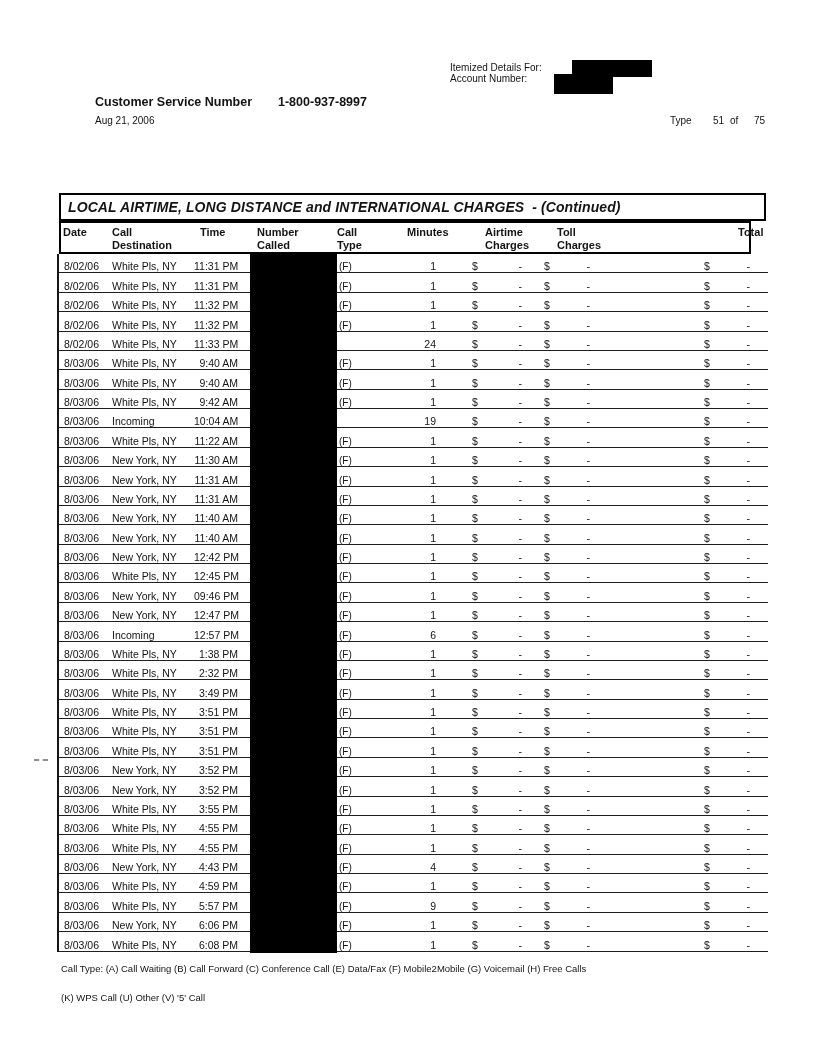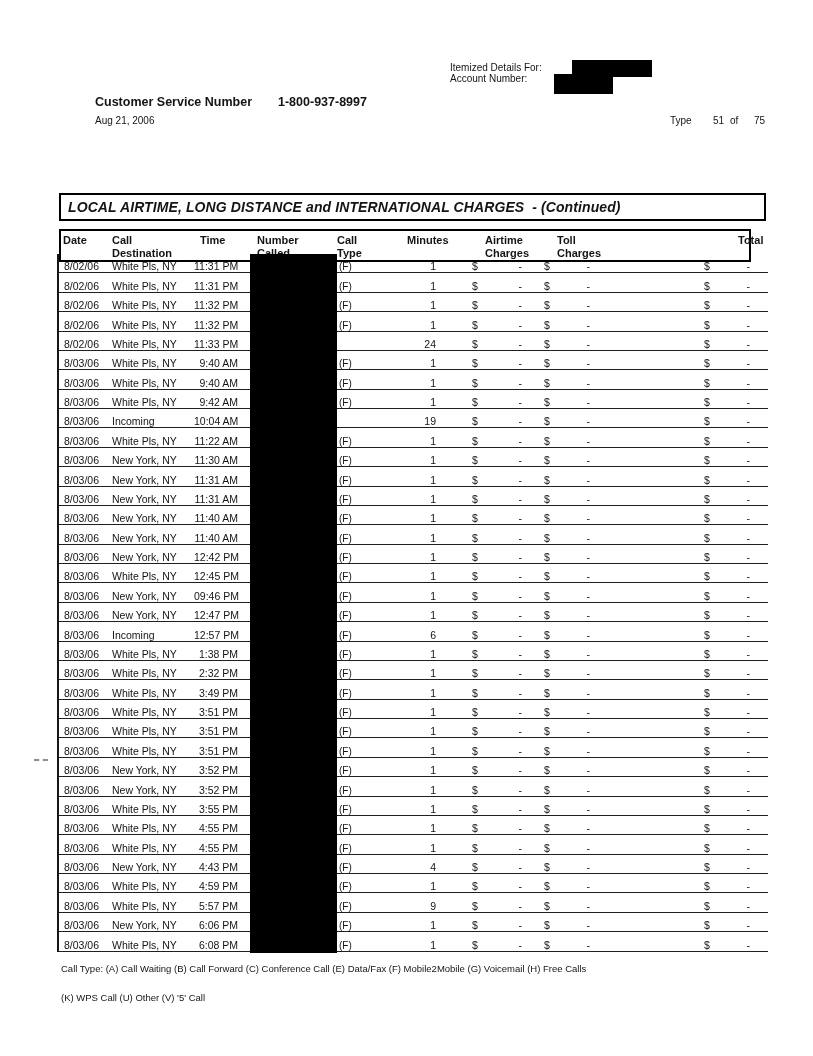--- a/index.html
+++ b/index.html
@@ -22,21 +22,21 @@
   .pg-of            { left:698px; top:115px; font-size:10px; }
   .pg-total         { left:722px; top:115px; font-size:10px; }
 
   
   .title-box {
     left:27px; top:193px; width:707px; height:28px; box-sizing:border-box;
     border:2.5px solid #000; display:flex; align-items:center; padding-left:7px;
   }
   .title-text { font-size:14px; font-weight:bold; font-style:italic; white-space:pre; letter-spacing:0.1px; }
   .header-box {
-    left:27px; top:229px; width:692px; height:33px; box-sizing:border-box;
+    left:27px; top:221px; width:692px; height:33px; box-sizing:border-box;
     border:2.5px solid #000;
   }
   .hlbl { position:absolute; top:3px; font-size:11px; font-weight:bold; line-height:12.5px; white-space:pre-line; }
   .h-date    { left:2px; }
   .h-call    { left:51px; }
   .h-time    { left:139px; }
   .h-number  { left:196px; }
   .h-type    { left:276px; }
   .h-minutes { left:346px; }
   .h-airtime { left:424px; }

